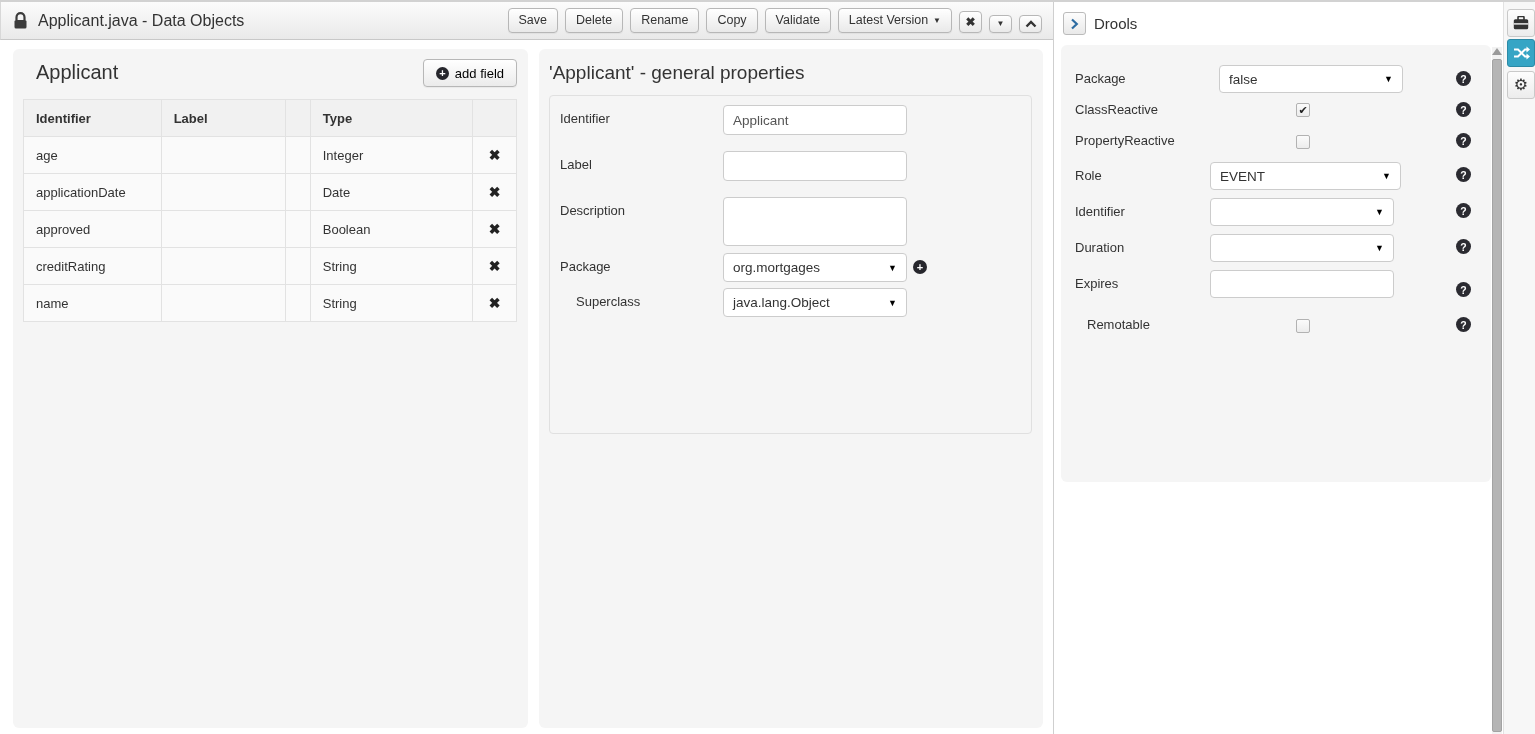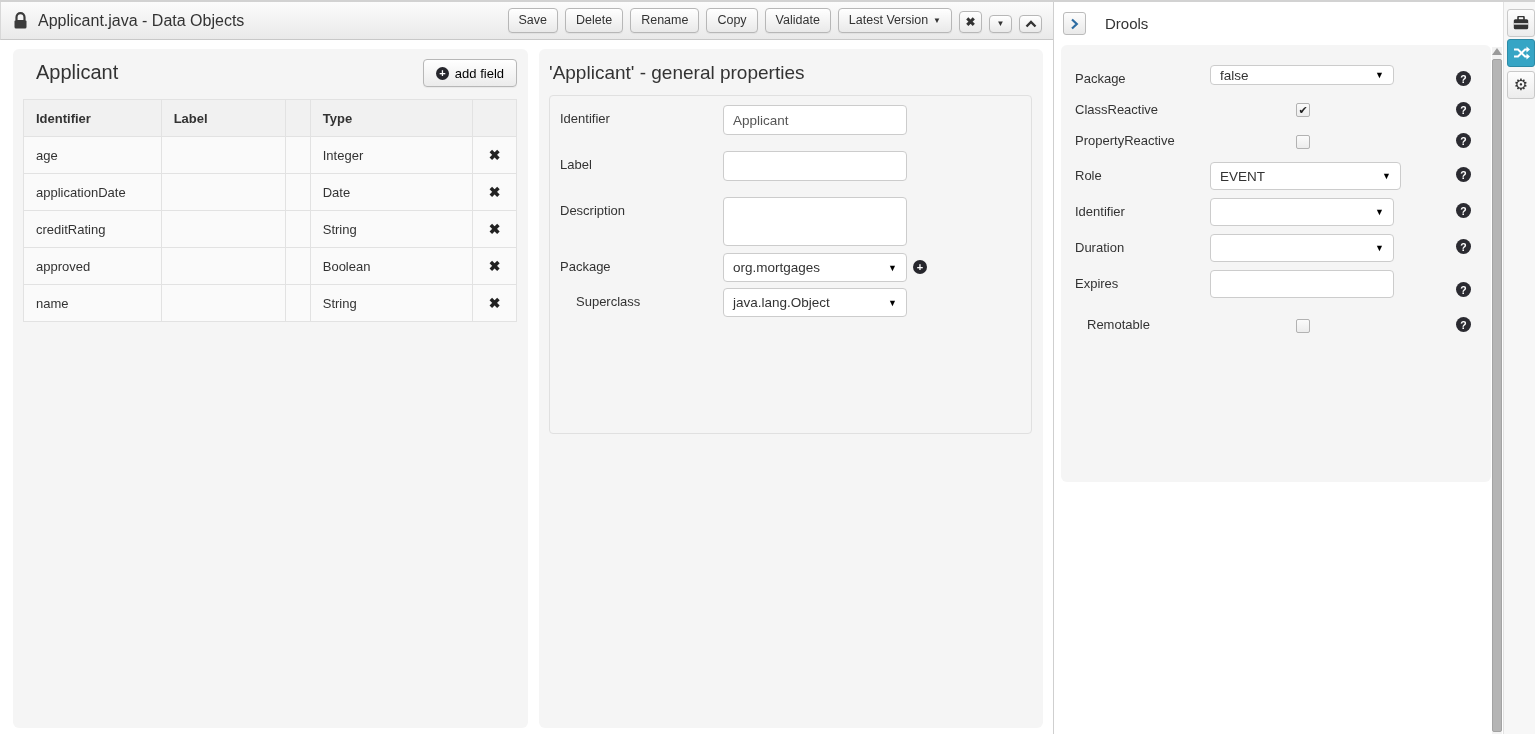--- a/index.html
+++ b/index.html
@@ -51,21 +51,21 @@
     padding:5px 9px; font-size:13.5px; color:#555; resize:none; font-family:"Liberation Sans",sans-serif; }
   .fake-select { position:absolute; width:184px; height:29px; background:#fff; border:1px solid #ccc; border-radius:4px;
     display:flex; align-items:center; justify-content:space-between; padding:0 9px; font-size:13.5px; color:#333; cursor:pointer; }
   .fake-select .sel-caret { font-size:9px; color:#000; }
 
   
   .right-area { position:absolute; left:1055px; top:0; width:437px; height:734px; background:#fff; }
   .drools-header { position:absolute; left:0; top:0; width:100%; height:43px; display:flex; align-items:center; padding:0 8px; }
   .collapse-btn { width:23px; height:23px; background:linear-gradient(#fdfdfd,#e9e9e9); border:1px solid #bbb; border-radius:3px;
     display:flex; align-items:center; justify-content:center; cursor:pointer; }
-  .drools-title { margin-left:19px; font-size:15px; font-weight:500; color:#333; }
+  .drools-title { margin-left:8px; font-size:15px; font-weight:500; color:#333; }
   .drools-box { position:absolute; left:6px; top:43px; width:430px; height:437px; background:#f5f5f5; border-radius:6px; }
   .d-label { position:absolute; font-size:13px; color:#333; white-space:nowrap; }
   .d-select { left:149px; }
   .d-input { left:149px; height:28px; }
   .help-icon { position:absolute; left:395px; width:15px; height:15px; border-radius:50%; background:#2b2b31; color:#fff;
     font-size:10.5px; font-weight:bold; display:flex; align-items:center; justify-content:center; cursor:pointer; }
   .checkbox { position:absolute; left:235px; width:14px; height:14px; border:1px solid #b2b2b2; border-radius:2px;
     background:linear-gradient(#fbfbfb,#ececec); display:flex; align-items:center; justify-content:center;
     font-size:11px; color:#222; line-height:12px; cursor:pointer; }
 
@@ -150,33 +150,33 @@
         <tr>
           <td>applicationDate</td>
           <td></td>
           <td class="col-sp"></td>
           <td>Date</td>
           <td>
               <button class="row-del">✖</button>
             </td>
         </tr>
         <tr>
+          <td>approved</td>
+          <td></td>
+          <td class="col-sp"></td>
+          <td>Boolean</td>
+          <td>
+              <button class="row-del">✖</button>
+            </td>
+        </tr>
+        <tr>
           <td>creditRating</td>
           <td></td>
           <td class="col-sp"></td>
           <td>String</td>
-          <td>
-              <button class="row-del">✖</button>
-            </td>
-        </tr>
-        <tr>
-          <td>approved</td>
-          <td></td>
-          <td class="col-sp"></td>
-          <td>Boolean</td>
           <td>
               <button class="row-del">✖</button>
             </td>
         </tr>
         <tr>
           <td>name</td>
           <td></td>
           <td class="col-sp"></td>
           <td>String</td>
           <td>
@@ -221,21 +221,21 @@
         <svg width="9" height="12" viewBox="0 0 9 12">
           <polyline points="2,1.5 6.8,6 2,10.5" fill="none" stroke="#2d6ca2" stroke-width="2.2"></polyline>
         </svg>
       </button>
       <span class="drools-title">Drools</span>
     </div>
 
     <div class="drools-box">
 
       <span class="d-label" style="left:14px; top:26px;">Package</span>
-      <div class="fake-select d-select" style="top:20px; width:184px; height:20px;">
+      <div class="fake-select d-select" style="top:20px; width:184px; height:28px;margin-left:9px;">
         <span>false</span>
         <span class="sel-caret">▼</span>
       </div>
       <span class="help-icon" style="top:26px;">?</span>
 
       <span class="d-label" style="left:14px; top:57px;">ClassReactive</span>
       <span class="checkbox" style="top:58px;">✔</span>
       <span class="help-icon" style="top:57px;">?</span>
 
       <span class="d-label" style="left:14px; top:88px;">PropertyReactive</span>

